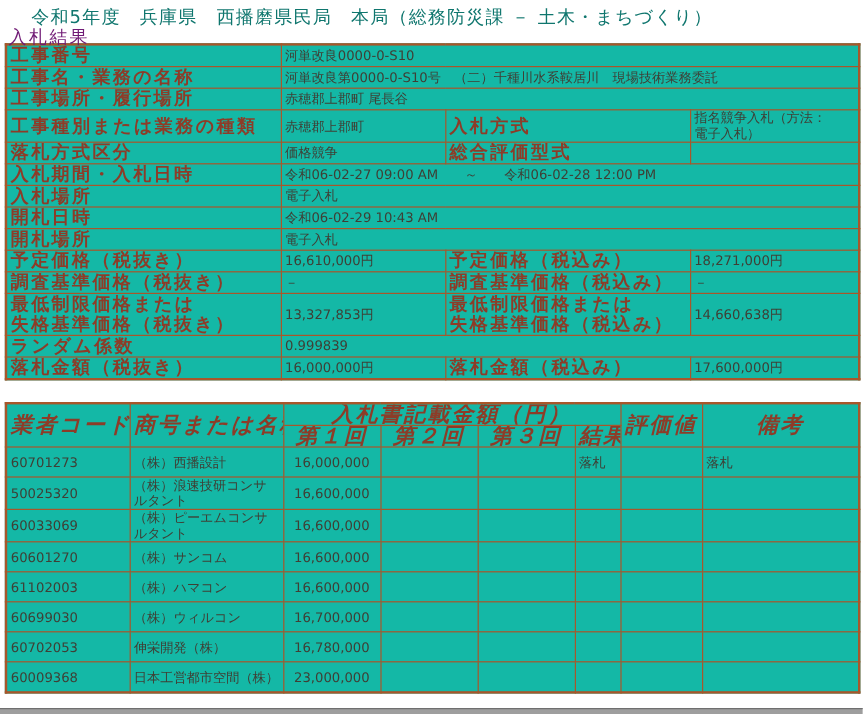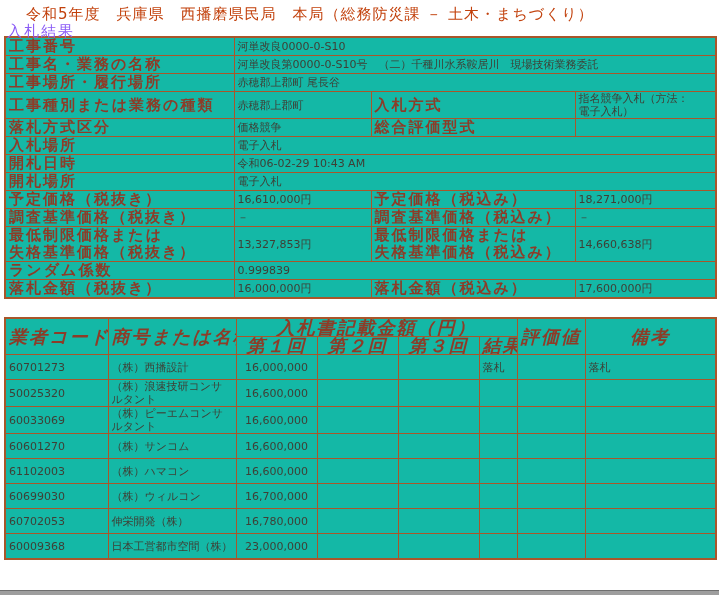--- a/index.html
+++ b/index.html
@@ -2,25 +2,25 @@
 <html><head>
 <meta charset="utf-8">
 <style>
   html,body{margin:0;padding:0;}
   body{
     width:719px;height:595px;overflow:hidden;position:relative;
     background:#ffffff;
     font-family:"DejaVu Sans","Liberation Sans",sans-serif;
   }
   .page-header{
-    color:#c2410c;font-size:15px;line-height:17px;
+    color:#0f766e;font-size:15px;line-height:17px;
     padding:6px 0 0 26px;letter-spacing:1px;white-space:nowrap;
   }
   .page-subtitle{
-    color:#8b5cf6;font-size:15px;line-height:16px;
+    color:#701a75;font-size:15px;line-height:16px;
     padding-left:7px;letter-spacing:2px;margin-bottom:-3px;
   }
   table{border-collapse:collapse;table-layout:fixed;background:#14b8a6;}
   .info-table{width:711px;margin-left:4px;border:2px solid #a9562a;}
   .info-table td{
     border:1px solid #a9562a;padding:0 3px;overflow:hidden;
     height:17px;vertical-align:middle;
   }
   .bid-table{width:711px;margin-left:4px;margin-top:18px;border:2px solid #a9562a;}
   .bid-table td,.bid-table th{
@@ -76,20 +76,24 @@
     <td class="val">赤穂郡上郡町</td>
     <td class="lbl">入札方式</td>
     <td class="val">指名競争入札（方法：
 電子入札）</td>
   </tr>
   <tr>
     <td class="lbl">落札方式区分</td>
     <td class="val">価格競争</td>
     <td class="lbl">総合評価型式</td>
     <td class="val"></td>
+  </tr>
+  <tr>
+    <td class="lbl">入札期間・入札日時</td>
+    <td class="val" colspan="3">令和06-02-27 09:00 AM　　～　　令和06-02-28 12:00 PM</td>
   </tr>
   <tr>
     <td class="lbl">入札場所</td>
     <td class="val" colspan="3">電子入札</td>
   </tr>
   <tr>
     <td class="lbl">開札日時</td>
     <td class="val" colspan="3">令和06-02-29 10:43 AM</td>
   </tr>
   <tr>

